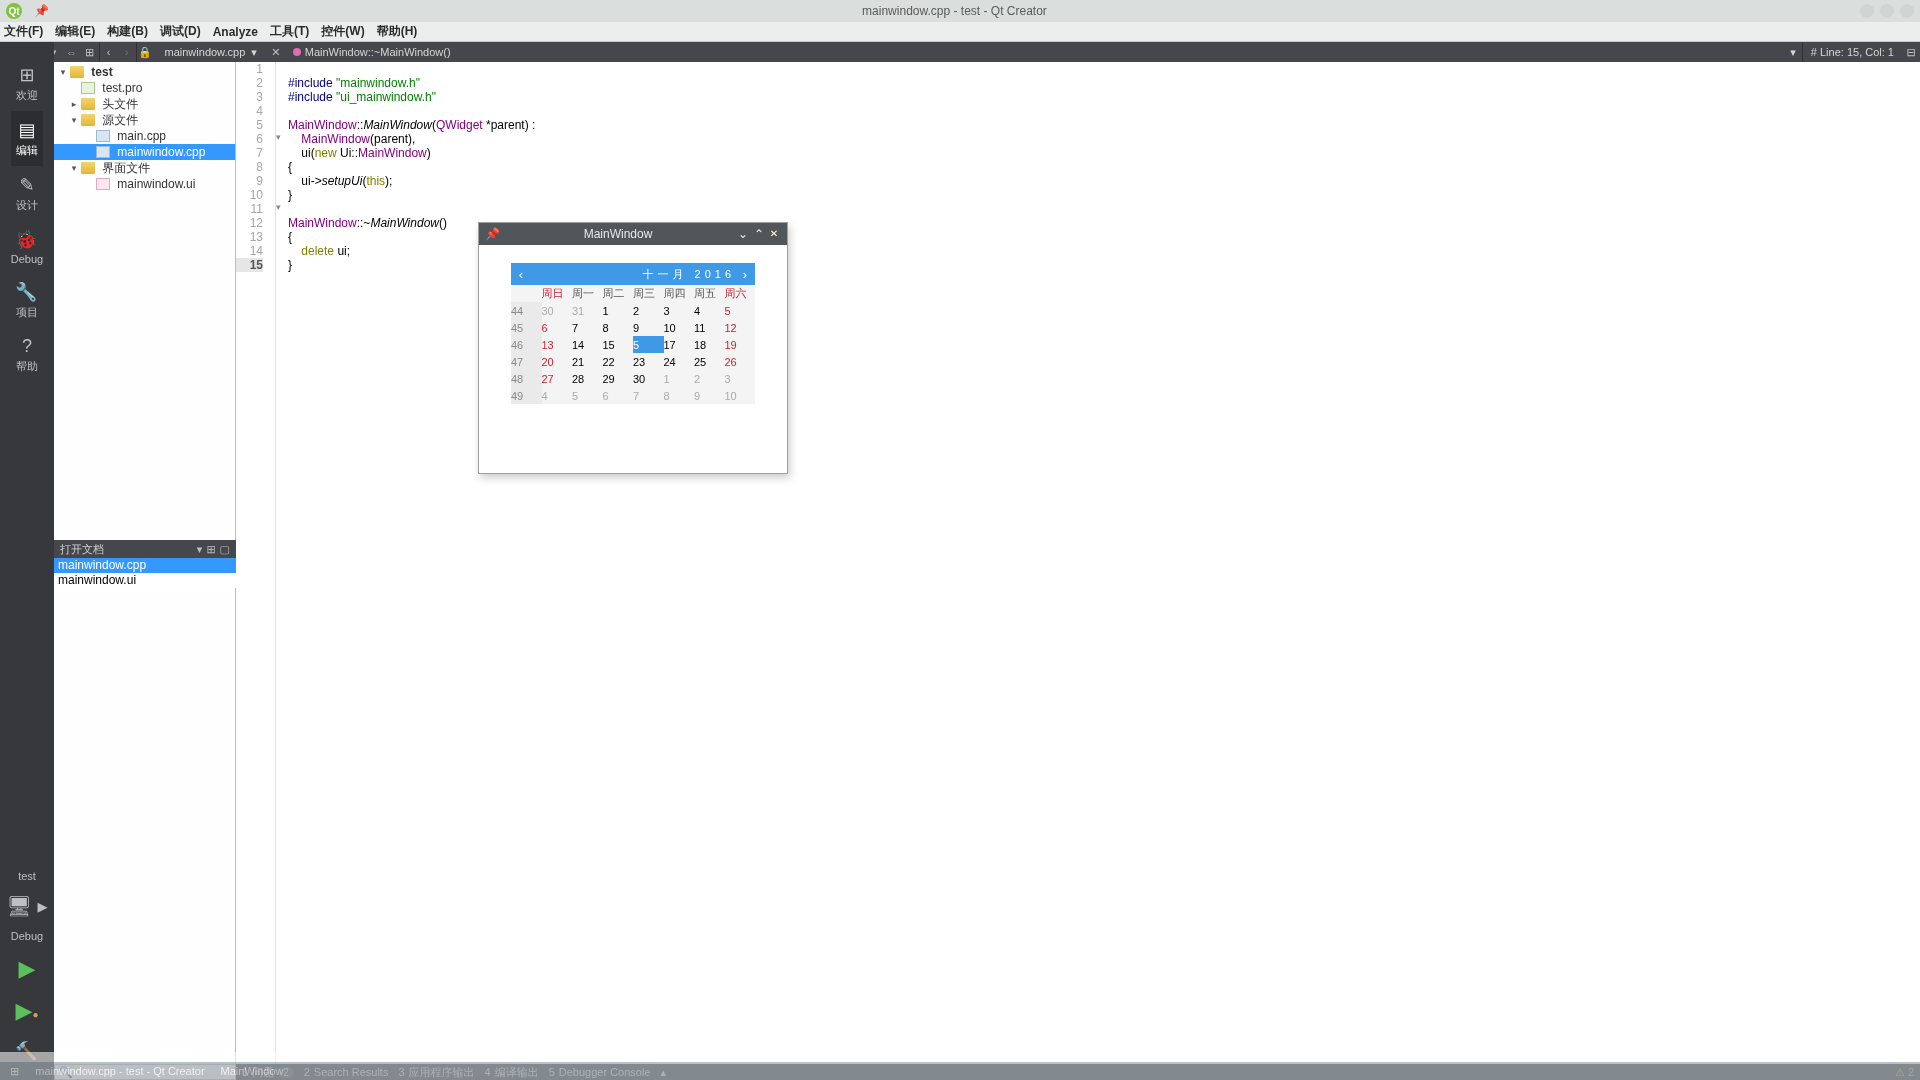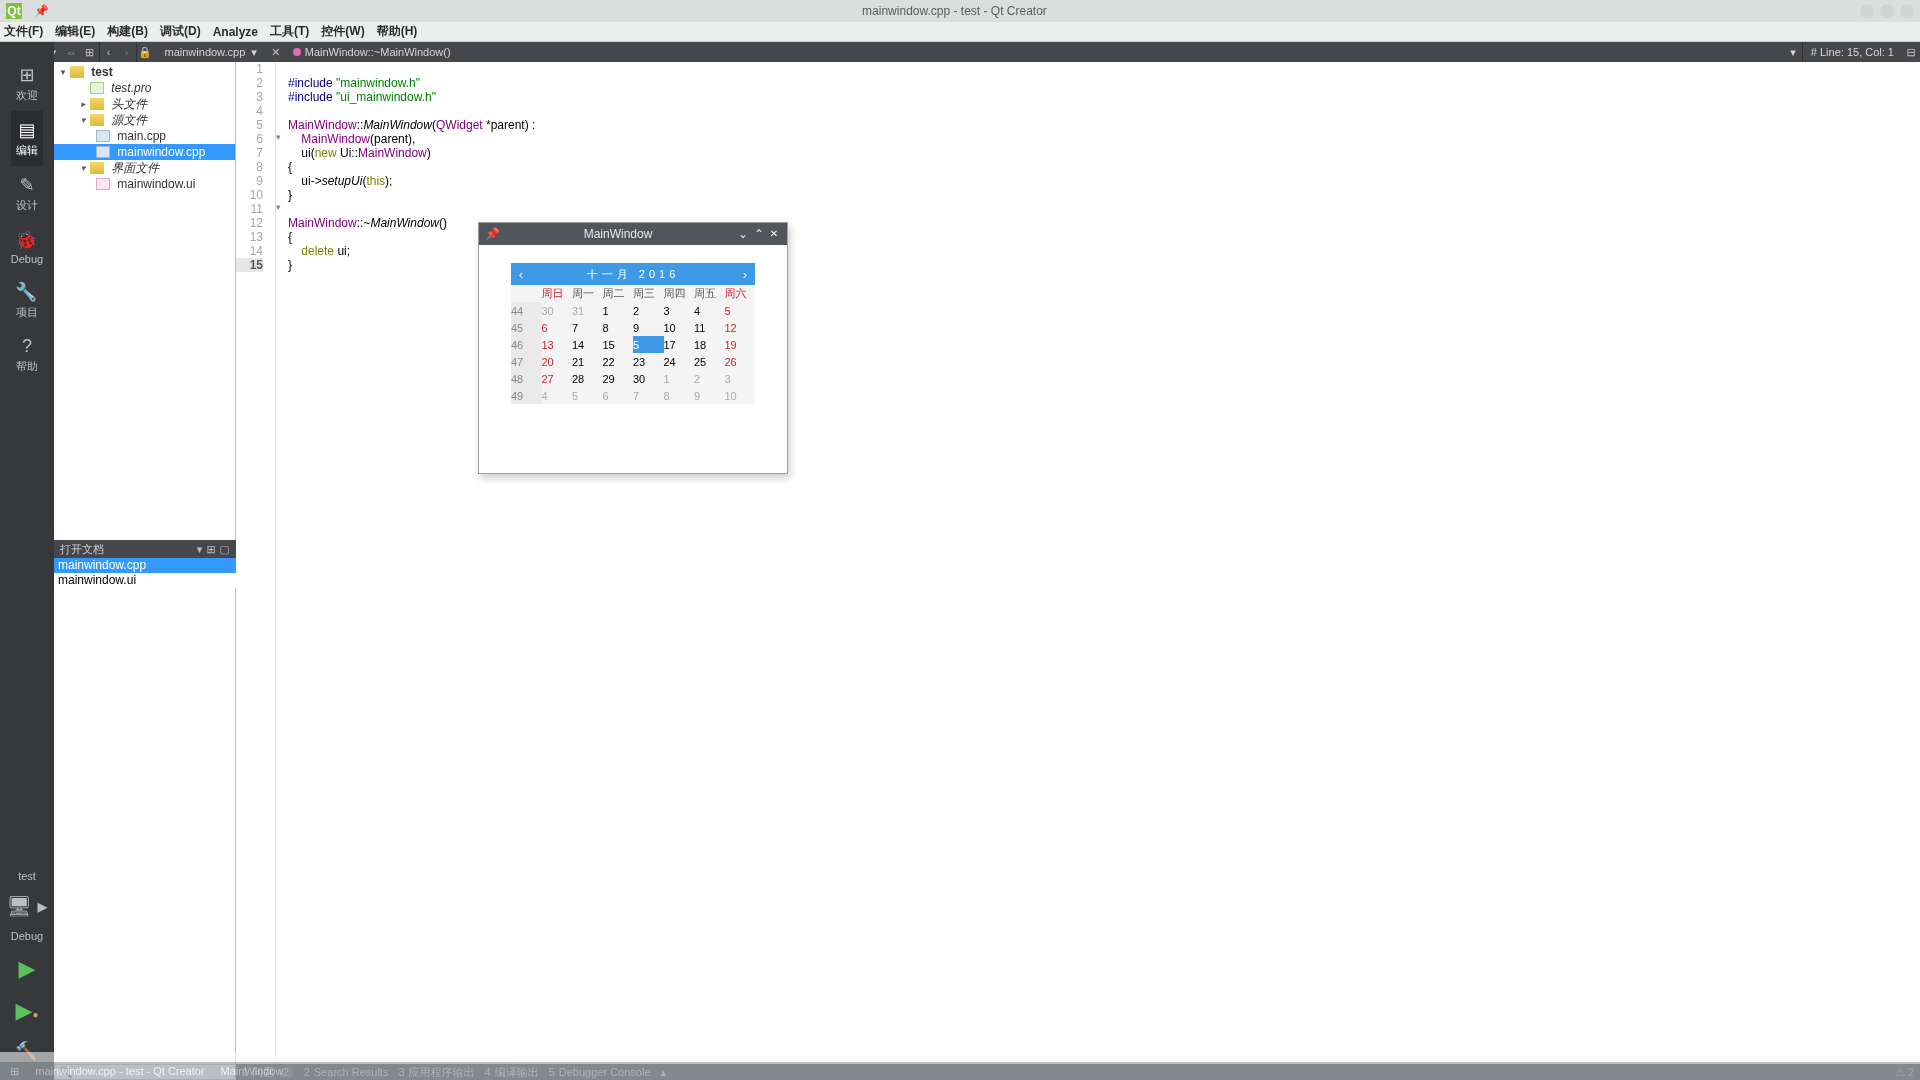--- a/index.html
+++ b/index.html
@@ -1,20 +1,20 @@
 <!DOCTYPE html>
 <html><head>
 <meta charset="utf-8">
 <style>
 * { margin: 0; padding: 0; box-sizing: border-box; font-family: "Segoe UI", sans-serif; }
 body { width: 1920px; height: 1080px; background: #fff; overflow: hidden; position: relative; }
 
 
 .titlebar-os { height: 22px; background: #dadedc; display: flex; align-items: center; font-size: 12px; color: #5b5b5b; }
-.titlebar-os .qt-badge { width: 16px; height: 16px; background: #7fc241; border-radius: 0; margin: 0 6px; display: flex; align-items: center; justify-content: center; font-size: 12px; color: #fff; font-weight: bold; }
+.titlebar-os .qt-badge { width: 16px; height: 16px; background: #7fc241; border-radius: 8px; margin: 0 6px; display: flex; align-items: center; justify-content: center; font-size: 10px; color: #fff; font-weight: bold; }
 .titlebar-os .pin { margin-left: 6px; color: #6b6b6b; }
 .titlebar-os .title-text { flex: 1; text-align: center; }
 .titlebar-os .win-controls { display: flex; gap: 6px; margin-right: 6px; }
 .titlebar-os .win-controls span { width: 14px; height: 14px; border-radius: 50%; background: #d0d4d2; display: block; }
 
 
 .menubar { height: 20px; background: #eceeee; display: flex; align-items: center; font-size: 12px; padding: 0 4px; gap: 12px; color: #2b2b2b; border-bottom: 1px solid #c9cccb; }
 .menubar span { cursor: default; font-weight: bold; }
 
 
@@ -38,21 +38,21 @@
 .activity-bar .kit { color:#bdbfc2; font-size:11px; padding:6px 0; text-align:center; }
 .activity-bar .play { color:#5bbf5b; font-size:22px; padding:8px 0; text-align:center; }
 .activity-bar .hammer { color:#caa05b; font-size:18px; padding:8px 0; text-align:center; }
 
 
 .nav-pane { position: absolute; left: 54px; top: 62px; width: 182px; bottom: 0; background: #fefefe; border-right: 1px solid #bdbdbd; font-size: 12px; } 
 .tree { padding: 2px 0; color: #333; }
 .tree .row { display: flex; align-items: center; height: 16px; padding-left: 4px; gap: 2px; }
 .tree .row.sel { background: #3399ff; color: #fff; }
 .tree .arrow { width: 10px; text-align: center; font-size: 9px; color:#555;}
-.tree .indent1 { padding-left: 24px; font-style: italic; }
+.tree .indent1 { padding-left: 15px; }
 .tree .indent2 { padding-left: 30px; }
 .ficon { width:14px; height:12px; display:inline-block; }
 .ficon.folder { background: linear-gradient(#f2d56a,#e3b53a); border-radius:1px; }
 .ficon.filecpp { background:#d8e6f4; border:1px solid #9fb9d4;}
 .ficon.filepro { background:#e7f3dc; border:1px solid #a9c98c;}
 .ficon.fileui  { background:#fde6ef; border:1px solid #e2a9c4;}
 
 
 .open-docs-header { position:absolute; left:54px; width:182px; height:18px; background:#45474c; color:#d0d0d0; font-size:11px; display:flex; align-items:center; padding:0 6px; }
 .open-docs-header .hdr-icons { margin-left:auto; display:flex; gap:4px; color:#bbb; font-size:11px;}
@@ -87,21 +87,21 @@
 
 
 .floating { position:absolute; left:478px; top:222px; width:310px; height:252px; background:#fff; border:1px solid #9da0a3; box-shadow: 2px 4px 8px rgba(0,0,0,.2);}
 .floating .ftitle { height:22px; background:#505659; color:#e8e8e8; font-size:12px; display:flex; align-items:center; padding:0 6px;}
 .floating .ftitle .t { flex:1; text-align:center;}
 .floating .ftitle .ticon { width:16px; text-align:center; cursor:default;}
 .floating .inner { padding:18px 28px 0 28px;}
 .cal { width:244px; margin:0 auto; font-size:11px; }
 .cal .hdr { height:22px; background:#3e9ae6; color:#fff; display:flex; align-items:center;}
 .cal .hdr .arrow-btn { width:20px; text-align:center; font-size:13px;}
-.cal .hdr .hdr-txt { flex:1; text-align:center; letter-spacing:4px;}
+.cal .hdr .hdr-txt { flex:1; text-align:right; letter-spacing:4px;}
 .cal table { width:100%; border-collapse:collapse; background:#f4f4f4;}
 .cal th, .cal td { width:30px; height:17px; text-align:left; font-weight:normal; font-size:11px;}
 .cal th { color:#555; background:#f4f4f4;}
 .cal th.red, .cal td.red { color:#c23;}
 .cal td.dim { color:#aaa;}
 .cal td.wk { background:#eaeaea; color:#888;}
 .cal td.today { background:#3e9ae6; color:#fff;}
 
 
 .dim-strip { position:absolute; left:0; right:0; bottom:0; height:28px; background:rgba(255,255,255,.55); pointer-events:none;}

